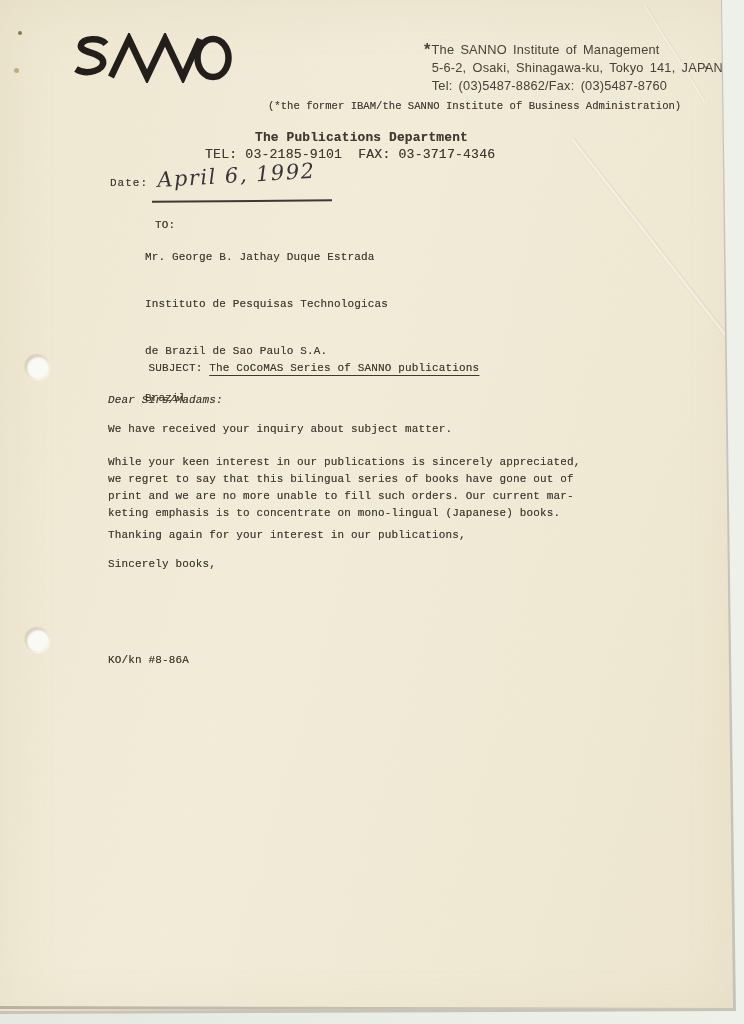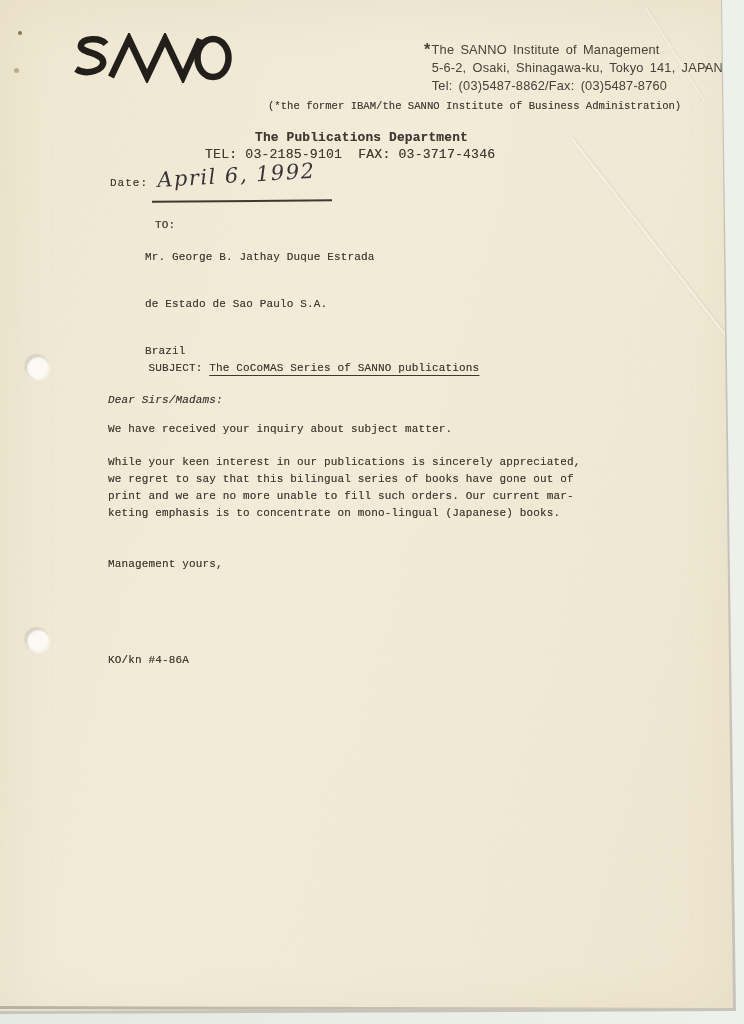--- a/index.html
+++ b/index.html
@@ -101,37 +101,39 @@
     <div class="abs ink mono dept-name" style="left:255px;top:130px;">The Publications Department</div>
     <div class="abs ink mono" style="left:205px;top:147px;font-size:13.2px;">TEL: 03-2185-9101  FAX: 03-3717-4346</div>
 
     <div class="abs ink mono" style="left:110px;top:177px;letter-spacing:1px;">Date:</div>
     <div class="abs hand" style="left:158px;top:168px;">April 6, 1992</div>
     <div class="date-underline" style="left:152px;top:200px;width:180px;"></div>
 
     <div class="abs ink mono" style="left:108px;top:219px;margin-left:47px;">TO:</div>
     <div class="abs ink mono lh16" style="left:145px;top:219px;font-family:Liberation Mono, monospace;">
       <div>Mr. George B. Jathay Duque Estrada</div>
-      <div>de Estado de Sao Paulo S.A.</div>
+      <div>Instituto de Pesquisas Technologicas</div>
+      <div>de Brazil de Sao Paulo S.A.</div>
       <div>Brazil</div>
     </div>
 
     <div class="abs ink mono" style="left:108px;top:350px;">
       <span>SUBJECT:</span><span> </span><span class="subject-value">The CoCoMAS Series of SANNO publications</span>
     </div>
 
     <div class="abs ink mono" style="left:108px;top:394px;font-style:italic;">Dear Sirs/Madams:</div>
     <div class="abs ink mono" style="left:108px;top:423px;">We have received your inquiry about subject matter.</div>
     <div class="abs ink mono pre-line" style="left:108px;top:454px;width:600px;">While your keen interest in our publications is sincerely appreciated,
 we regret to say that this bilingual series of books have gone out of
 print and we are no more unable to fill such orders.  Our current mar-
 keting emphasis is to concentrate on mono-lingual (Japanese) books.</div>
-    <div class="abs ink mono" style="left:108px;top:558px;">Management yours,</div>
+    <div class="abs ink mono" style="left:108px;top:529px;">Thanking again for your interest in our publications,</div>
+    <div class="abs ink mono" style="left:108px;top:558px;">Sincerely books,</div>
 
-    <div class="abs ink mono" style="left:108px;top:654px;">KO/kn #4-86A</div>
+    <div class="abs ink mono" style="left:108px;top:654px;">KO/kn #8-86A</div>
 
     <svg class="grain">
       <filter id="n">
           <feTurbulence type="fractalNoise" baseFrequency="0.9" numOctaves="2" stitchTiles="stitch"></feTurbulence>
           <feColorMatrix type="matrix" values="0 0 0 0 0.55  0 0 0 0 0.50  0 0 0 0 0.38  0 0 0 0.05 0"></feColorMatrix>
         </filter>
       <rect width="744" height="1024" filter="url(#n)"></rect>
     </svg>
   </div>
 </div>

